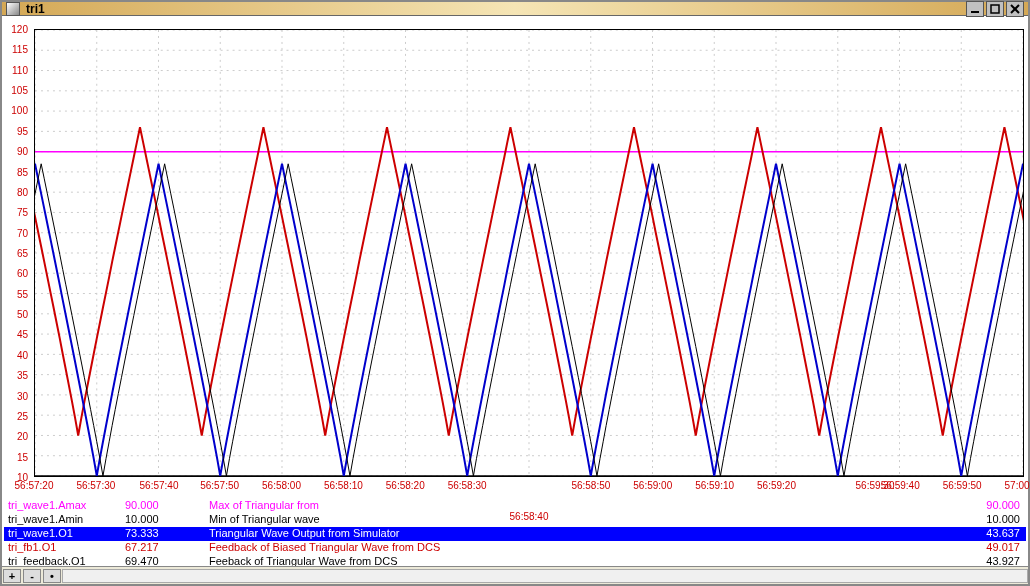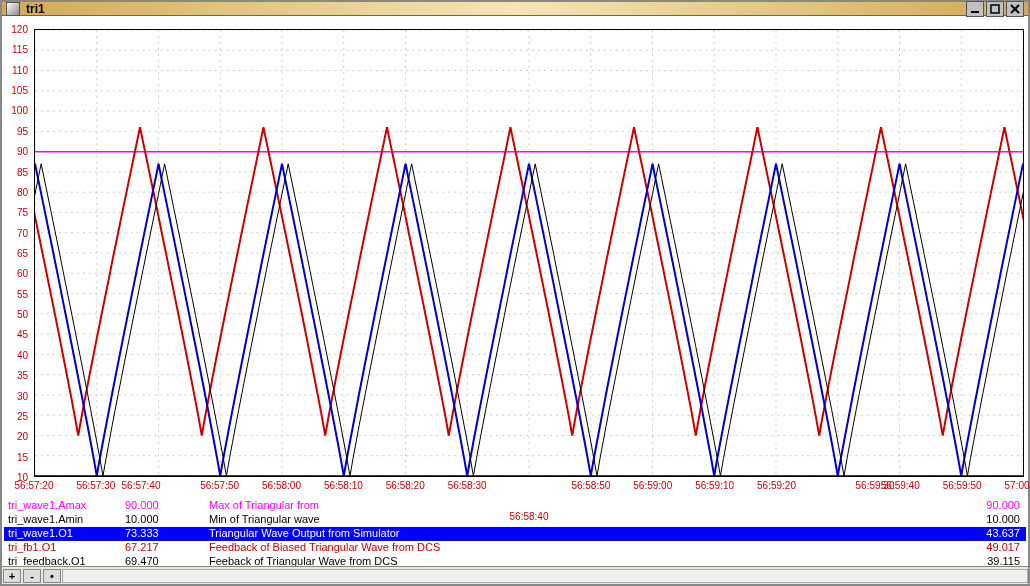--- a/index.html
+++ b/index.html
@@ -129,21 +129,21 @@
           <line x1="0" y1="122.18181818181819" x2="990" y2="122.18181818181819" stroke="#ff00ff" stroke-width="1.5"></line>
           <line x1="0" y1="448" x2="990" y2="448" stroke="#000000" stroke-width="1.5"></line>
           <path d="M-123.8,187.5 L-120.7,202.6 L-117.6,217.7 L-114.5,232.9 L-111.4,248.2 L-108.3,263.5 L-105.2,278.8 L-102.1,294.3 L-99.0,309.8 L-95.9,325.5 L-92.8,341.3 L-89.7,357.2 L-86.6,373.3 L-83.5,389.8 L-80.4,407.3 L-77.3,389.8 L-74.3,373.3 L-71.2,357.2 L-68.1,341.3 L-65.0,325.5 L-61.9,309.8 L-58.8,294.3 L-55.7,278.8 L-52.6,263.5 L-49.5,248.2 L-46.4,232.9 L-43.3,217.7 L-40.2,202.6 L-37.1,187.5 L-34.0,172.4 L-30.9,157.4 L-27.8,142.5 L-24.8,127.5 L-21.7,112.6 L-18.6,97.7 L-15.5,112.6 L-12.4,127.5 L-9.3,142.5 L-6.2,157.4 L-3.1,172.4 L0.0,187.5 L3.1,202.6 L6.2,217.7 L9.3,232.9 L12.4,248.2 L15.5,263.5 L18.6,278.8 L21.7,294.3 L24.8,309.8 L27.8,325.5 L30.9,341.3 L34.0,357.2 L37.1,373.3 L40.2,389.8 L43.3,407.3 L46.4,389.8 L49.5,373.3 L52.6,357.2 L55.7,341.3 L58.8,325.5 L61.9,309.8 L65.0,294.3 L68.1,278.8 L71.2,263.5 L74.3,248.2 L77.3,232.9 L80.4,217.7 L83.5,202.6 L86.6,187.5 L89.7,172.4 L92.8,157.4 L95.9,142.5 L99.0,127.5 L102.1,112.6 L105.2,97.7 L108.3,112.6 L111.4,127.5 L114.5,142.5 L117.6,157.4 L120.7,172.4 L123.8,187.5 L126.8,202.6 L129.9,217.7 L133.0,232.9 L136.1,248.2 L139.2,263.5 L142.3,278.8 L145.4,294.3 L148.5,309.8 L151.6,325.5 L154.7,341.3 L157.8,357.2 L160.9,373.3 L164.0,389.8 L167.1,407.3 L170.2,389.8 L173.3,373.3 L176.3,357.2 L179.4,341.3 L182.5,325.5 L185.6,309.8 L188.7,294.3 L191.8,278.8 L194.9,263.5 L198.0,248.2 L201.1,232.9 L204.2,217.7 L207.3,202.6 L210.4,187.5 L213.5,172.4 L216.6,157.4 L219.7,142.5 L222.8,127.5 L225.8,112.6 L228.9,97.7 L232.0,112.6 L235.1,127.5 L238.2,142.5 L241.3,157.4 L244.4,172.4 L247.5,187.5 L250.6,202.6 L253.7,217.7 L256.8,232.9 L259.9,248.2 L263.0,263.5 L266.1,278.8 L269.2,294.3 L272.3,309.8 L275.3,325.5 L278.4,341.3 L281.5,357.2 L284.6,373.3 L287.7,389.8 L290.8,407.3 L293.9,389.8 L297.0,373.3 L300.1,357.2 L303.2,341.3 L306.3,325.5 L309.4,309.8 L312.5,294.3 L315.6,278.8 L318.7,263.5 L321.8,248.2 L324.8,232.9 L327.9,217.7 L331.0,202.6 L334.1,187.5 L337.2,172.4 L340.3,157.4 L343.4,142.5 L346.5,127.5 L349.6,112.6 L352.7,97.7 L355.8,112.6 L358.9,127.5 L362.0,142.5 L365.1,157.4 L368.2,172.4 L371.3,187.5 L374.3,202.6 L377.4,217.7 L380.5,232.9 L383.6,248.2 L386.7,263.5 L389.8,278.8 L392.9,294.3 L396.0,309.8 L399.1,325.5 L402.2,341.3 L405.3,357.2 L408.4,373.3 L411.5,389.8 L414.6,407.3 L417.7,389.8 L420.8,373.3 L423.8,357.2 L426.9,341.3 L430.0,325.5 L433.1,309.8 L436.2,294.3 L439.3,278.8 L442.4,263.5 L445.5,248.2 L448.6,232.9 L451.7,217.7 L454.8,202.6 L457.9,187.5 L461.0,172.4 L464.1,157.4 L467.2,142.5 L470.3,127.5 L473.3,112.6 L476.4,97.7 L479.5,112.6 L482.6,127.5 L485.7,142.5 L488.8,157.4 L491.9,172.4 L495.0,187.5 L498.1,202.6 L501.2,217.7 L504.3,232.9 L507.4,248.2 L510.5,263.5 L513.6,278.8 L516.7,294.3 L519.8,309.8 L522.8,325.5 L525.9,341.3 L529.0,357.2 L532.1,373.3 L535.2,389.8 L538.3,407.3 L541.4,389.8 L544.5,373.3 L547.6,357.2 L550.7,341.3 L553.8,325.5 L556.9,309.8 L560.0,294.3 L563.1,278.8 L566.2,263.5 L569.3,248.2 L572.3,232.9 L575.4,217.7 L578.5,202.6 L581.6,187.5 L584.7,172.4 L587.8,157.4 L590.9,142.5 L594.0,127.5 L597.1,112.6 L600.2,97.7 L603.3,112.6 L606.4,127.5 L609.5,142.5 L612.6,157.4 L615.7,172.4 L618.8,187.5 L621.8,202.6 L624.9,217.7 L628.0,232.9 L631.1,248.2 L634.2,263.5 L637.3,278.8 L640.4,294.3 L643.5,309.8 L646.6,325.5 L649.7,341.3 L652.8,357.2 L655.9,373.3 L659.0,389.8 L662.1,407.3 L665.2,389.8 L668.3,373.3 L671.3,357.2 L674.4,341.3 L677.5,325.5 L680.6,309.8 L683.7,294.3 L686.8,278.8 L689.9,263.5 L693.0,248.2 L696.1,232.9 L699.2,217.7 L702.3,202.6 L705.4,187.5 L708.5,172.4 L711.6,157.4 L714.7,142.5 L717.8,127.5 L720.8,112.6 L723.9,97.7 L727.0,112.6 L730.1,127.5 L733.2,142.5 L736.3,157.4 L739.4,172.4 L742.5,187.5 L745.6,202.6 L748.7,217.7 L751.8,232.9 L754.9,248.2 L758.0,263.5 L761.1,278.8 L764.2,294.3 L767.3,309.8 L770.3,325.5 L773.4,341.3 L776.5,357.2 L779.6,373.3 L782.7,389.8 L785.8,407.3 L788.9,389.8 L792.0,373.3 L795.1,357.2 L798.2,341.3 L801.3,325.5 L804.4,309.8 L807.5,294.3 L810.6,278.8 L813.7,263.5 L816.8,248.2 L819.8,232.9 L822.9,217.7 L826.0,202.6 L829.1,187.5 L832.2,172.4 L835.3,157.4 L838.4,142.5 L841.5,127.5 L844.6,112.6 L847.7,97.7 L850.8,112.6 L853.9,127.5 L857.0,142.5 L860.1,157.4 L863.2,172.4 L866.3,187.5 L869.3,202.6 L872.4,217.7 L875.5,232.9 L878.6,248.2 L881.7,263.5 L884.8,278.8 L887.9,294.3 L891.0,309.8 L894.1,325.5 L897.2,341.3 L900.3,357.2 L903.4,373.3 L906.5,389.8 L909.6,407.3 L912.7,389.8 L915.8,373.3 L918.8,357.2 L921.9,341.3 L925.0,325.5 L928.1,309.8 L931.2,294.3 L934.3,278.8 L937.4,263.5 L940.5,248.2 L943.6,232.9 L946.7,217.7 L949.8,202.6 L952.9,187.5 L956.0,172.4 L959.1,157.4 L962.2,142.5 L965.3,127.5 L968.3,112.6 L971.4,97.7 L974.5,112.6 L977.6,127.5 L980.7,142.5 L983.8,157.4 L986.9,172.4 L990.0,187.5 L993.1,202.6 L996.2,217.7 L999.3,232.9 L1002.4,248.2 L1005.5,263.5 L1008.6,278.8 L1011.7,294.3 L1014.7,309.8 L1017.8,325.5 L1020.9,341.3 L1024.0,357.2 L1027.1,373.3 L1030.2,389.8 L1033.3,407.3 L1036.4,389.8 L1039.5,373.3 L1042.6,357.2 L1045.7,341.3 L1048.8,325.5 L1051.9,309.8 L1055.0,294.3 L1058.1,278.8 L1061.2,263.5 L1064.3,248.2 L1067.3,232.9 L1070.4,217.7 L1073.5,202.6 L1076.6,187.5 L1079.7,172.4 L1082.8,157.4 L1085.9,142.5 L1089.0,127.5 L1092.1,112.6 L1095.2,97.7 L1098.3,112.6 L1101.4,127.5 L1104.5,142.5 L1107.6,157.4 L1110.7,172.4 L1113.8,187.5" fill="none" stroke="#cc0000" stroke-width="2"></path>
           <path d="M-123.8,134.4 L-120.7,149.5 L-117.6,164.6 L-114.5,179.7 L-111.4,194.9 L-108.3,210.1 L-105.2,225.3 L-102.1,240.6 L-99.0,256.0 L-95.9,271.3 L-92.8,286.8 L-89.7,302.3 L-86.6,317.9 L-83.5,333.5 L-80.4,349.3 L-77.3,365.1 L-74.3,381.1 L-71.2,397.3 L-68.1,413.6 L-65.0,430.3 L-61.9,448.0 L-58.8,430.3 L-55.7,413.6 L-52.6,397.3 L-49.5,381.1 L-46.4,365.1 L-43.3,349.3 L-40.2,333.5 L-37.1,317.9 L-34.0,302.3 L-30.9,286.8 L-27.8,271.3 L-24.8,256.0 L-21.7,240.6 L-18.6,225.3 L-15.5,210.1 L-12.4,194.9 L-9.3,179.7 L-6.2,164.6 L-3.1,149.5 L0.0,134.4 L3.1,149.5 L6.2,164.6 L9.3,179.7 L12.4,194.9 L15.5,210.1 L18.6,225.3 L21.7,240.6 L24.8,256.0 L27.8,271.3 L30.9,286.8 L34.0,302.3 L37.1,317.9 L40.2,333.5 L43.3,349.3 L46.4,365.1 L49.5,381.1 L52.6,397.3 L55.7,413.6 L58.8,430.3 L61.9,448.0 L65.0,430.3 L68.1,413.6 L71.2,397.3 L74.3,381.1 L77.3,365.1 L80.4,349.3 L83.5,333.5 L86.6,317.9 L89.7,302.3 L92.8,286.8 L95.9,271.3 L99.0,256.0 L102.1,240.6 L105.2,225.3 L108.3,210.1 L111.4,194.9 L114.5,179.7 L117.6,164.6 L120.7,149.5 L123.8,134.4 L126.8,149.5 L129.9,164.6 L133.0,179.7 L136.1,194.9 L139.2,210.1 L142.3,225.3 L145.4,240.6 L148.5,256.0 L151.6,271.3 L154.7,286.8 L157.8,302.3 L160.9,317.9 L164.0,333.5 L167.1,349.3 L170.2,365.1 L173.3,381.1 L176.3,397.3 L179.4,413.6 L182.5,430.3 L185.6,448.0 L188.7,430.3 L191.8,413.6 L194.9,397.3 L198.0,381.1 L201.1,365.1 L204.2,349.3 L207.3,333.5 L210.4,317.9 L213.5,302.3 L216.6,286.8 L219.7,271.3 L222.8,256.0 L225.8,240.6 L228.9,225.3 L232.0,210.1 L235.1,194.9 L238.2,179.7 L241.3,164.6 L244.4,149.5 L247.5,134.4 L250.6,149.5 L253.7,164.6 L256.8,179.7 L259.9,194.9 L263.0,210.1 L266.1,225.3 L269.2,240.6 L272.3,256.0 L275.3,271.3 L278.4,286.8 L281.5,302.3 L284.6,317.9 L287.7,333.5 L290.8,349.3 L293.9,365.1 L297.0,381.1 L300.1,397.3 L303.2,413.6 L306.3,430.3 L309.4,448.0 L312.5,430.3 L315.6,413.6 L318.7,397.3 L321.8,381.1 L324.8,365.1 L327.9,349.3 L331.0,333.5 L334.1,317.9 L337.2,302.3 L340.3,286.8 L343.4,271.3 L346.5,256.0 L349.6,240.6 L352.7,225.3 L355.8,210.1 L358.9,194.9 L362.0,179.7 L365.1,164.6 L368.2,149.5 L371.3,134.4 L374.3,149.5 L377.4,164.6 L380.5,179.7 L383.6,194.9 L386.7,210.1 L389.8,225.3 L392.9,240.6 L396.0,256.0 L399.1,271.3 L402.2,286.8 L405.3,302.3 L408.4,317.9 L411.5,333.5 L414.6,349.3 L417.7,365.1 L420.8,381.1 L423.8,397.3 L426.9,413.6 L430.0,430.3 L433.1,448.0 L436.2,430.3 L439.3,413.6 L442.4,397.3 L445.5,381.1 L448.6,365.1 L451.7,349.3 L454.8,333.5 L457.9,317.9 L461.0,302.3 L464.1,286.8 L467.2,271.3 L470.3,256.0 L473.3,240.6 L476.4,225.3 L479.5,210.1 L482.6,194.9 L485.7,179.7 L488.8,164.6 L491.9,149.5 L495.0,134.4 L498.1,149.5 L501.2,164.6 L504.3,179.7 L507.4,194.9 L510.5,210.1 L513.6,225.3 L516.7,240.6 L519.8,256.0 L522.8,271.3 L525.9,286.8 L529.0,302.3 L532.1,317.9 L535.2,333.5 L538.3,349.3 L541.4,365.1 L544.5,381.1 L547.6,397.3 L550.7,413.6 L553.8,430.3 L556.9,448.0 L560.0,430.3 L563.1,413.6 L566.2,397.3 L569.3,381.1 L572.3,365.1 L575.4,349.3 L578.5,333.5 L581.6,317.9 L584.7,302.3 L587.8,286.8 L590.9,271.3 L594.0,256.0 L597.1,240.6 L600.2,225.3 L603.3,210.1 L606.4,194.9 L609.5,179.7 L612.6,164.6 L615.7,149.5 L618.8,134.4 L621.8,149.5 L624.9,164.6 L628.0,179.7 L631.1,194.9 L634.2,210.1 L637.3,225.3 L640.4,240.6 L643.5,256.0 L646.6,271.3 L649.7,286.8 L652.8,302.3 L655.9,317.9 L659.0,333.5 L662.1,349.3 L665.2,365.1 L668.3,381.1 L671.3,397.3 L674.4,413.6 L677.5,430.3 L680.6,448.0 L683.7,430.3 L686.8,413.6 L689.9,397.3 L693.0,381.1 L696.1,365.1 L699.2,349.3 L702.3,333.5 L705.4,317.9 L708.5,302.3 L711.6,286.8 L714.7,271.3 L717.8,256.0 L720.8,240.6 L723.9,225.3 L727.0,210.1 L730.1,194.9 L733.2,179.7 L736.3,164.6 L739.4,149.5 L742.5,134.4 L745.6,149.5 L748.7,164.6 L751.8,179.7 L754.9,194.9 L758.0,210.1 L761.1,225.3 L764.2,240.6 L767.3,256.0 L770.3,271.3 L773.4,286.8 L776.5,302.3 L779.6,317.9 L782.7,333.5 L785.8,349.3 L788.9,365.1 L792.0,381.1 L795.1,397.3 L798.2,413.6 L801.3,430.3 L804.4,448.0 L807.5,430.3 L810.6,413.6 L813.7,397.3 L816.8,381.1 L819.8,365.1 L822.9,349.3 L826.0,333.5 L829.1,317.9 L832.2,302.3 L835.3,286.8 L838.4,271.3 L841.5,256.0 L844.6,240.6 L847.7,225.3 L850.8,210.1 L853.9,194.9 L857.0,179.7 L860.1,164.6 L863.2,149.5 L866.3,134.4 L869.3,149.5 L872.4,164.6 L875.5,179.7 L878.6,194.9 L881.7,210.1 L884.8,225.3 L887.9,240.6 L891.0,256.0 L894.1,271.3 L897.2,286.8 L900.3,302.3 L903.4,317.9 L906.5,333.5 L909.6,349.3 L912.7,365.1 L915.8,381.1 L918.8,397.3 L921.9,413.6 L925.0,430.3 L928.1,448.0 L931.2,430.3 L934.3,413.6 L937.4,397.3 L940.5,381.1 L943.6,365.1 L946.7,349.3 L949.8,333.5 L952.9,317.9 L956.0,302.3 L959.1,286.8 L962.2,271.3 L965.3,256.0 L968.3,240.6 L971.4,225.3 L974.5,210.1 L977.6,194.9 L980.7,179.7 L983.8,164.6 L986.9,149.5 L990.0,134.4 L993.1,149.5 L996.2,164.6 L999.3,179.7 L1002.4,194.9 L1005.5,210.1 L1008.6,225.3 L1011.7,240.6 L1014.7,256.0 L1017.8,271.3 L1020.9,286.8 L1024.0,302.3 L1027.1,317.9 L1030.2,333.5 L1033.3,349.3 L1036.4,365.1 L1039.5,381.1 L1042.6,397.3 L1045.7,413.6 L1048.8,430.3 L1051.9,448.0 L1055.0,430.3 L1058.1,413.6 L1061.2,397.3 L1064.3,381.1 L1067.3,365.1 L1070.4,349.3 L1073.5,333.5 L1076.6,317.9 L1079.7,302.3 L1082.8,286.8 L1085.9,271.3 L1089.0,256.0 L1092.1,240.6 L1095.2,225.3 L1098.3,210.1 L1101.4,194.9 L1104.5,179.7 L1107.6,164.6 L1110.7,149.5 L1113.8,134.4" fill="none" stroke="#0000cc" stroke-width="2"></path>
           <path d="M-123.8,164.6 L-120.7,149.5 L-117.6,134.4 L-114.5,149.5 L-111.4,164.6 L-108.3,179.7 L-105.2,194.9 L-102.1,210.1 L-99.0,225.3 L-95.9,240.6 L-92.8,256.0 L-89.7,271.3 L-86.6,286.8 L-83.5,302.3 L-80.4,317.9 L-77.3,333.5 L-74.3,349.3 L-71.2,365.1 L-68.1,381.1 L-65.0,397.3 L-61.9,413.6 L-58.8,430.3 L-55.7,448.0 L-52.6,430.3 L-49.5,413.6 L-46.4,397.3 L-43.3,381.1 L-40.2,365.1 L-37.1,349.3 L-34.0,333.5 L-30.9,317.9 L-27.8,302.3 L-24.8,286.8 L-21.7,271.3 L-18.6,256.0 L-15.5,240.6 L-12.4,225.3 L-9.3,210.1 L-6.2,194.9 L-3.1,179.7 L0.0,164.6 L3.1,149.5 L6.2,134.4 L9.3,149.5 L12.4,164.6 L15.5,179.7 L18.6,194.9 L21.7,210.1 L24.8,225.3 L27.8,240.6 L30.9,256.0 L34.0,271.3 L37.1,286.8 L40.2,302.3 L43.3,317.9 L46.4,333.5 L49.5,349.3 L52.6,365.1 L55.7,381.1 L58.8,397.3 L61.9,413.6 L65.0,430.3 L68.1,448.0 L71.2,430.3 L74.3,413.6 L77.3,397.3 L80.4,381.1 L83.5,365.1 L86.6,349.3 L89.7,333.5 L92.8,317.9 L95.9,302.3 L99.0,286.8 L102.1,271.3 L105.2,256.0 L108.3,240.6 L111.4,225.3 L114.5,210.1 L117.6,194.9 L120.7,179.7 L123.8,164.6 L126.8,149.5 L129.9,134.4 L133.0,149.5 L136.1,164.6 L139.2,179.7 L142.3,194.9 L145.4,210.1 L148.5,225.3 L151.6,240.6 L154.7,256.0 L157.8,271.3 L160.9,286.8 L164.0,302.3 L167.1,317.9 L170.2,333.5 L173.3,349.3 L176.3,365.1 L179.4,381.1 L182.5,397.3 L185.6,413.6 L188.7,430.3 L191.8,448.0 L194.9,430.3 L198.0,413.6 L201.1,397.3 L204.2,381.1 L207.3,365.1 L210.4,349.3 L213.5,333.5 L216.6,317.9 L219.7,302.3 L222.8,286.8 L225.8,271.3 L228.9,256.0 L232.0,240.6 L235.1,225.3 L238.2,210.1 L241.3,194.9 L244.4,179.7 L247.5,164.6 L250.6,149.5 L253.7,134.4 L256.8,149.5 L259.9,164.6 L263.0,179.7 L266.1,194.9 L269.2,210.1 L272.3,225.3 L275.3,240.6 L278.4,256.0 L281.5,271.3 L284.6,286.8 L287.7,302.3 L290.8,317.9 L293.9,333.5 L297.0,349.3 L300.1,365.1 L303.2,381.1 L306.3,397.3 L309.4,413.6 L312.5,430.3 L315.6,448.0 L318.7,430.3 L321.8,413.6 L324.8,397.3 L327.9,381.1 L331.0,365.1 L334.1,349.3 L337.2,333.5 L340.3,317.9 L343.4,302.3 L346.5,286.8 L349.6,271.3 L352.7,256.0 L355.8,240.6 L358.9,225.3 L362.0,210.1 L365.1,194.9 L368.2,179.7 L371.3,164.6 L374.3,149.5 L377.4,134.4 L380.5,149.5 L383.6,164.6 L386.7,179.7 L389.8,194.9 L392.9,210.1 L396.0,225.3 L399.1,240.6 L402.2,256.0 L405.3,271.3 L408.4,286.8 L411.5,302.3 L414.6,317.9 L417.7,333.5 L420.8,349.3 L423.8,365.1 L426.9,381.1 L430.0,397.3 L433.1,413.6 L436.2,430.3 L439.3,448.0 L442.4,430.3 L445.5,413.6 L448.6,397.3 L451.7,381.1 L454.8,365.1 L457.9,349.3 L461.0,333.5 L464.1,317.9 L467.2,302.3 L470.3,286.8 L473.3,271.3 L476.4,256.0 L479.5,240.6 L482.6,225.3 L485.7,210.1 L488.8,194.9 L491.9,179.7 L495.0,164.6 L498.1,149.5 L501.2,134.4 L504.3,149.5 L507.4,164.6 L510.5,179.7 L513.6,194.9 L516.7,210.1 L519.8,225.3 L522.8,240.6 L525.9,256.0 L529.0,271.3 L532.1,286.8 L535.2,302.3 L538.3,317.9 L541.4,333.5 L544.5,349.3 L547.6,365.1 L550.7,381.1 L553.8,397.3 L556.9,413.6 L560.0,430.3 L563.1,448.0 L566.2,430.3 L569.3,413.6 L572.3,397.3 L575.4,381.1 L578.5,365.1 L581.6,349.3 L584.7,333.5 L587.8,317.9 L590.9,302.3 L594.0,286.8 L597.1,271.3 L600.2,256.0 L603.3,240.6 L606.4,225.3 L609.5,210.1 L612.6,194.9 L615.7,179.7 L618.8,164.6 L621.8,149.5 L624.9,134.4 L628.0,149.5 L631.1,164.6 L634.2,179.7 L637.3,194.9 L640.4,210.1 L643.5,225.3 L646.6,240.6 L649.7,256.0 L652.8,271.3 L655.9,286.8 L659.0,302.3 L662.1,317.9 L665.2,333.5 L668.3,349.3 L671.3,365.1 L674.4,381.1 L677.5,397.3 L680.6,413.6 L683.7,430.3 L686.8,448.0 L689.9,430.3 L693.0,413.6 L696.1,397.3 L699.2,381.1 L702.3,365.1 L705.4,349.3 L708.5,333.5 L711.6,317.9 L714.7,302.3 L717.8,286.8 L720.8,271.3 L723.9,256.0 L727.0,240.6 L730.1,225.3 L733.2,210.1 L736.3,194.9 L739.4,179.7 L742.5,164.6 L745.6,149.5 L748.7,134.4 L751.8,149.5 L754.9,164.6 L758.0,179.7 L761.1,194.9 L764.2,210.1 L767.3,225.3 L770.3,240.6 L773.4,256.0 L776.5,271.3 L779.6,286.8 L782.7,302.3 L785.8,317.9 L788.9,333.5 L792.0,349.3 L795.1,365.1 L798.2,381.1 L801.3,397.3 L804.4,413.6 L807.5,430.3 L810.6,448.0 L813.7,430.3 L816.8,413.6 L819.8,397.3 L822.9,381.1 L826.0,365.1 L829.1,349.3 L832.2,333.5 L835.3,317.9 L838.4,302.3 L841.5,286.8 L844.6,271.3 L847.7,256.0 L850.8,240.6 L853.9,225.3 L857.0,210.1 L860.1,194.9 L863.2,179.7 L866.3,164.6 L869.3,149.5 L872.4,134.4 L875.5,149.5 L878.6,164.6 L881.7,179.7 L884.8,194.9 L887.9,210.1 L891.0,225.3 L894.1,240.6 L897.2,256.0 L900.3,271.3 L903.4,286.8 L906.5,302.3 L909.6,317.9 L912.7,333.5 L915.8,349.3 L918.8,365.1 L921.9,381.1 L925.0,397.3 L928.1,413.6 L931.2,430.3 L934.3,448.0 L937.4,430.3 L940.5,413.6 L943.6,397.3 L946.7,381.1 L949.8,365.1 L952.9,349.3 L956.0,333.5 L959.1,317.9 L962.2,302.3 L965.3,286.8 L968.3,271.3 L971.4,256.0 L974.5,240.6 L977.6,225.3 L980.7,210.1 L983.8,194.9 L986.9,179.7 L990.0,164.6 L993.1,149.5 L996.2,134.4 L999.3,149.5 L1002.4,164.6 L1005.5,179.7 L1008.6,194.9 L1011.7,210.1 L1014.7,225.3 L1017.8,240.6 L1020.9,256.0 L1024.0,271.3 L1027.1,286.8 L1030.2,302.3 L1033.3,317.9 L1036.4,333.5 L1039.5,349.3 L1042.6,365.1 L1045.7,381.1 L1048.8,397.3 L1051.9,413.6 L1055.0,430.3 L1058.1,448.0 L1061.2,430.3 L1064.3,413.6 L1067.3,397.3 L1070.4,381.1 L1073.5,365.1 L1076.6,349.3 L1079.7,333.5 L1082.8,317.9 L1085.9,302.3 L1089.0,286.8 L1092.1,271.3 L1095.2,256.0 L1098.3,240.6 L1101.4,225.3 L1104.5,210.1 L1107.6,194.9 L1110.7,179.7 L1113.8,164.6" fill="none" stroke="#000000" stroke-width="1"></path>
         </svg>
     </div>
     <div class="x-labels" id="xlabels">
         <div class="x-label" style="left: 0px;">56:57:20</div>
         <div class="x-label" style="left: 61.875px;">56:57:30</div>
-        <div class="x-label" style="left: 107px;">56:57:40</div>
+        <div class="x-label" style="left: 125px;">56:57:40</div>
         <div class="x-label" style="left: 185.625px;">56:57:50</div>
         <div class="x-label" style="left: 247.5px;">56:58:00</div>
         <div class="x-label" style="left: 309.375px;">56:58:10</div>
         <div class="x-label" style="left: 371.25px; text-align: center;">56:58:20</div>
         <div class="x-label" style="left: 433.125px;">56:58:30</div>
         <div class="x-label" style="left: 495px; margin-top: 31px;">56:58:40</div>
         <div class="x-label" style="left: 556.875px;">56:58:50</div>
         <div class="x-label" style="left: 618.75px;">56:59:00</div>
         <div class="x-label" style="left: 680.625px;">56:59:10</div>
         <div class="x-label" style="left: 742.5px;">56:59:20</div>
@@ -174,21 +174,21 @@
         <div class="info-row c-red">
           <div class="col-tag">tri_fb1.O1</div>
           <div class="col-val">67.217</div>
           <div class="col-desc">Feedback of Biased Triangular Wave  from DCS</div>
           <div class="col-right">49.017</div>
         </div>
         <div class="info-row c-black">
           <div class="col-tag">tri_feedback.O1</div>
           <div class="col-val">69.470</div>
           <div class="col-desc">Feeback of Triangular Wave from DCS</div>
-          <div class="col-right">39.115</div>
+          <div class="col-right">43.927</div>
         </div>
       </div>
     <div class="bottom-bar">
       <div class="bb-btn">+</div>
       <div class="bb-btn">-</div>
       <div class="bb-btn">•</div>
       <div class="scroll-track"></div>
     </div>
   </div>
 </div>

